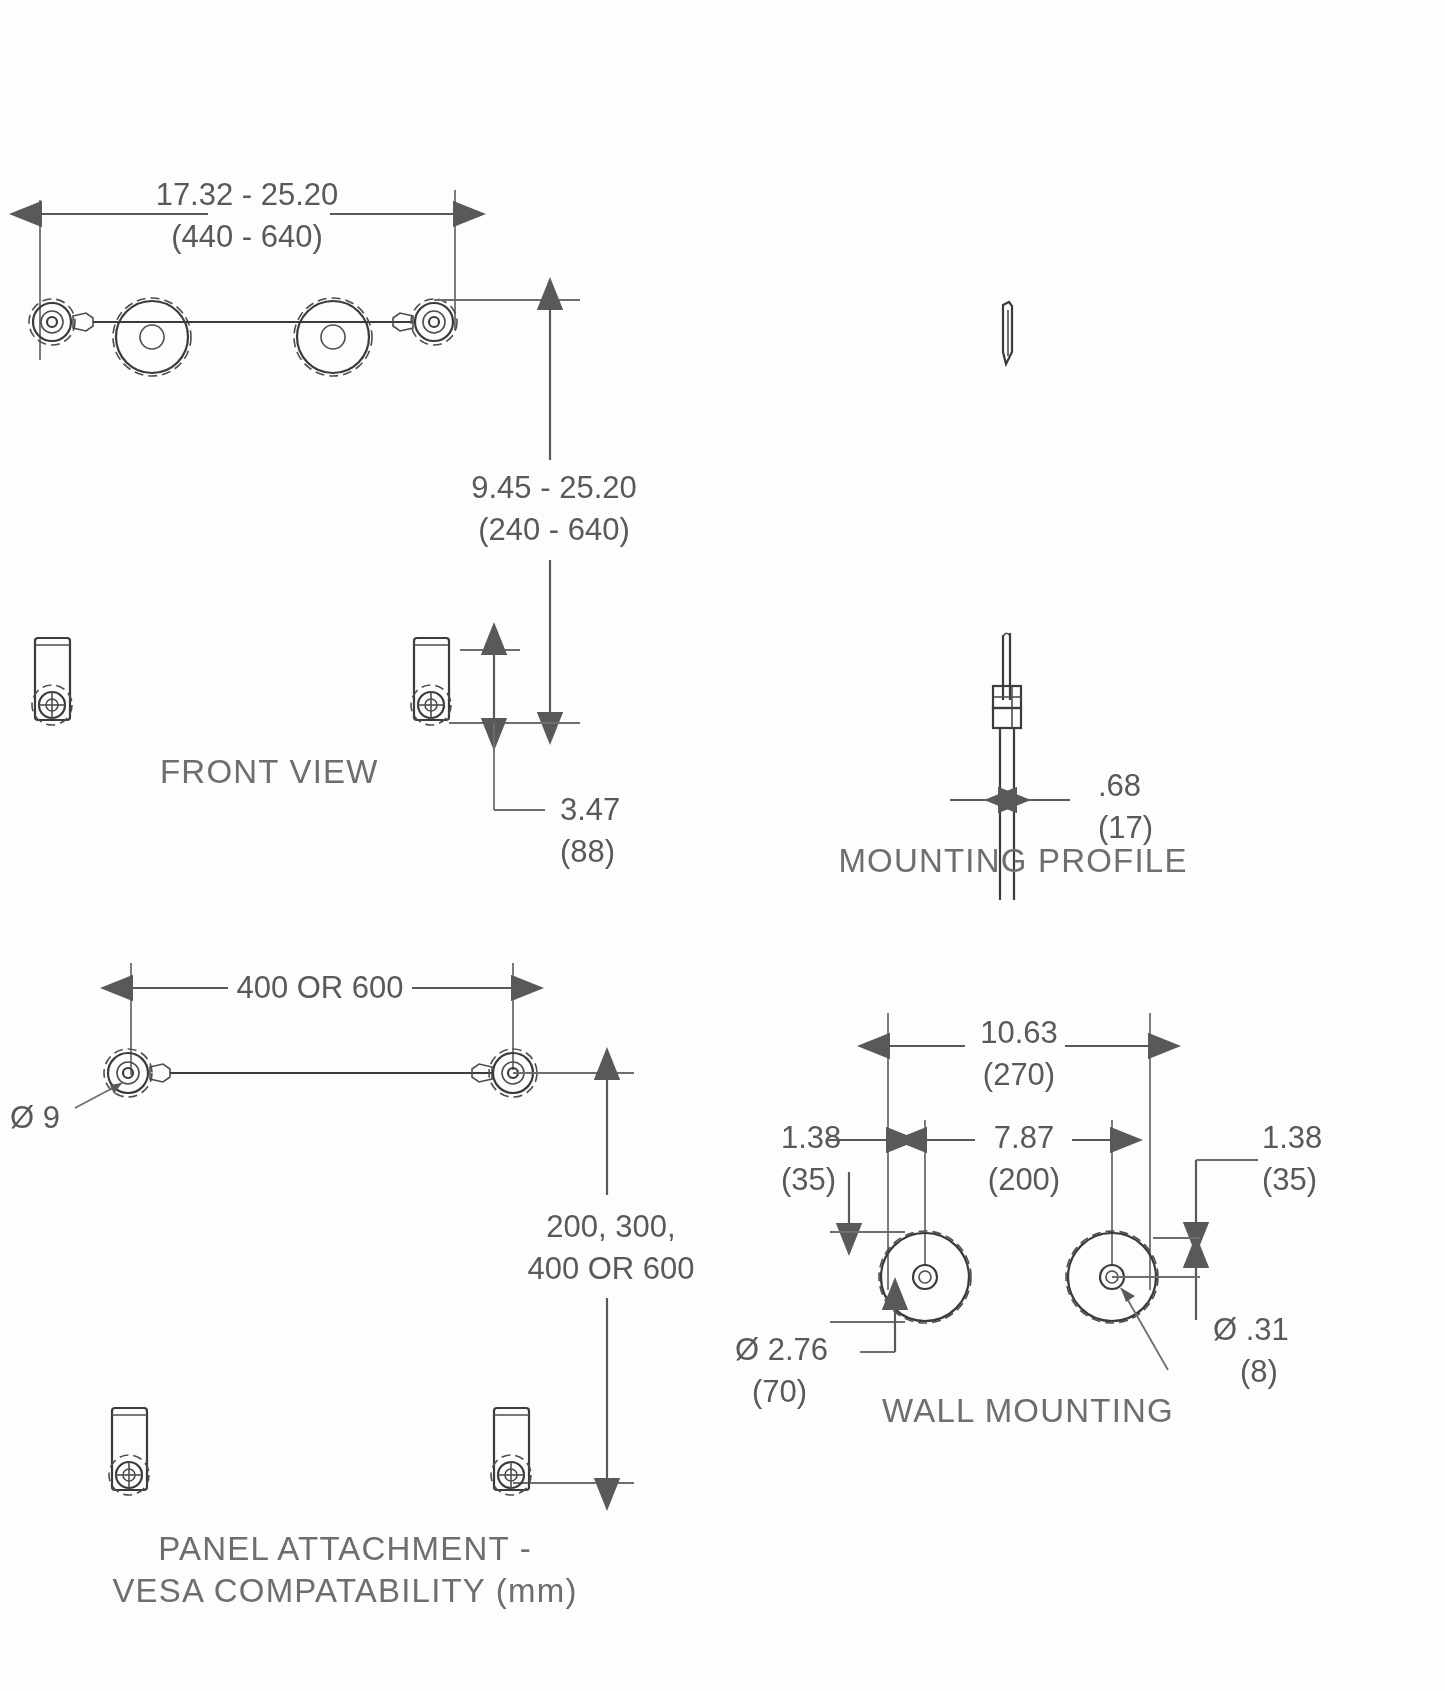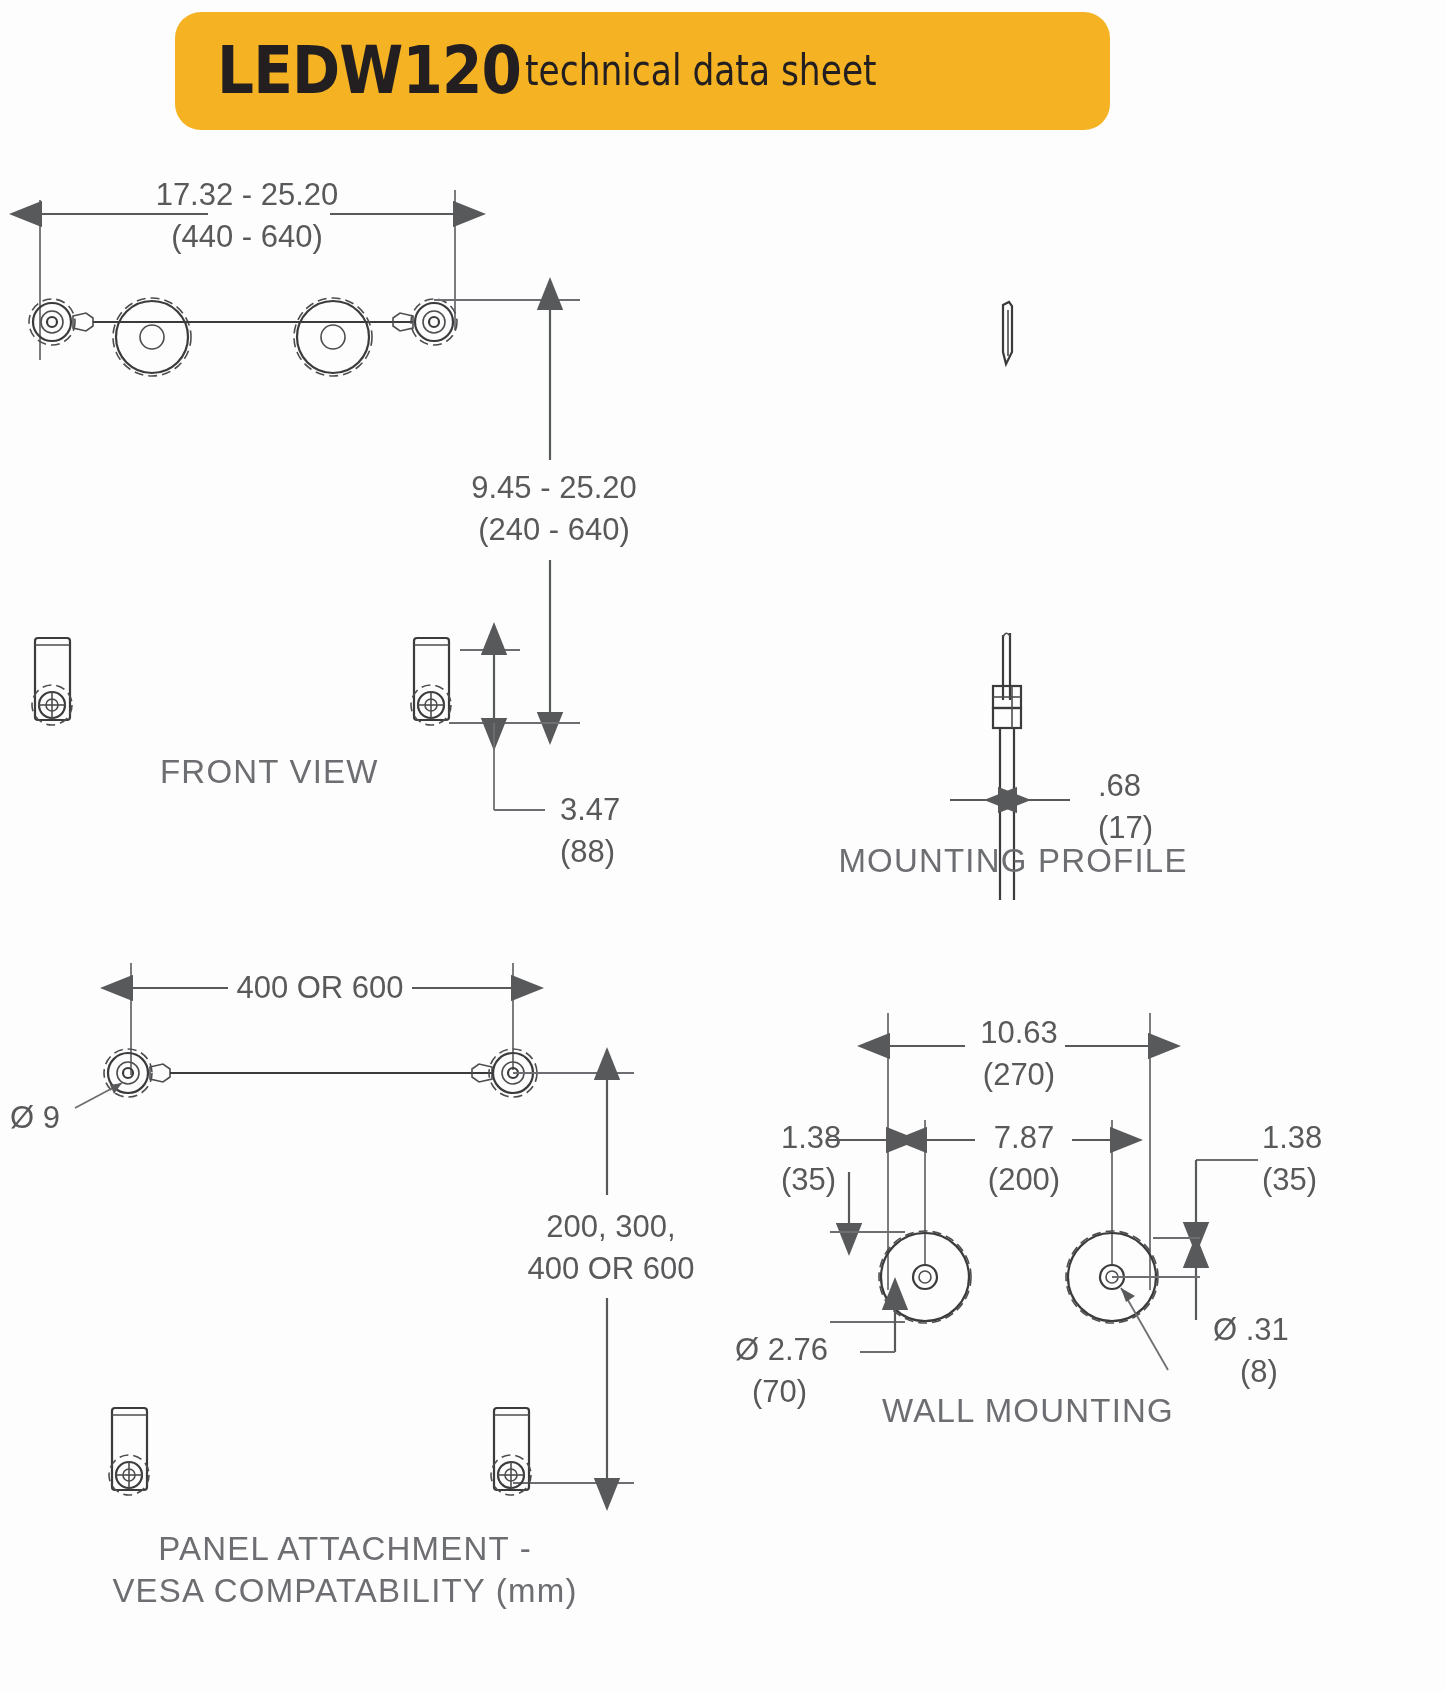--- a/index.html
+++ b/index.html
@@ -95,24 +95,20 @@
   }
   .arrowfill {
     fill: #58595b;
   }
 </style>
 </head>
 <body>
 
 <div id="page">
 
-  <div id="title-banner">
-    <span id="title-product">LEDW120</span>
-    <span id="title-sub">technical data sheet</span>
-  </div>
 
   <svg id="drawing" viewBox="0 0 1445 1691">
 
     <defs>
       <marker id="arrL" markerWidth="16" markerHeight="12" refX="15" refY="6" orient="auto">
         <path d="M15,0 L15,12 L0,6 Z" class="arrowfill"></path>
       </marker>
       <marker id="arrR" markerWidth="16" markerHeight="12" refX="1" refY="6" orient="auto">
         <path d="M1,0 L1,12 L16,6 Z" class="arrowfill"></path>
       </marker>

